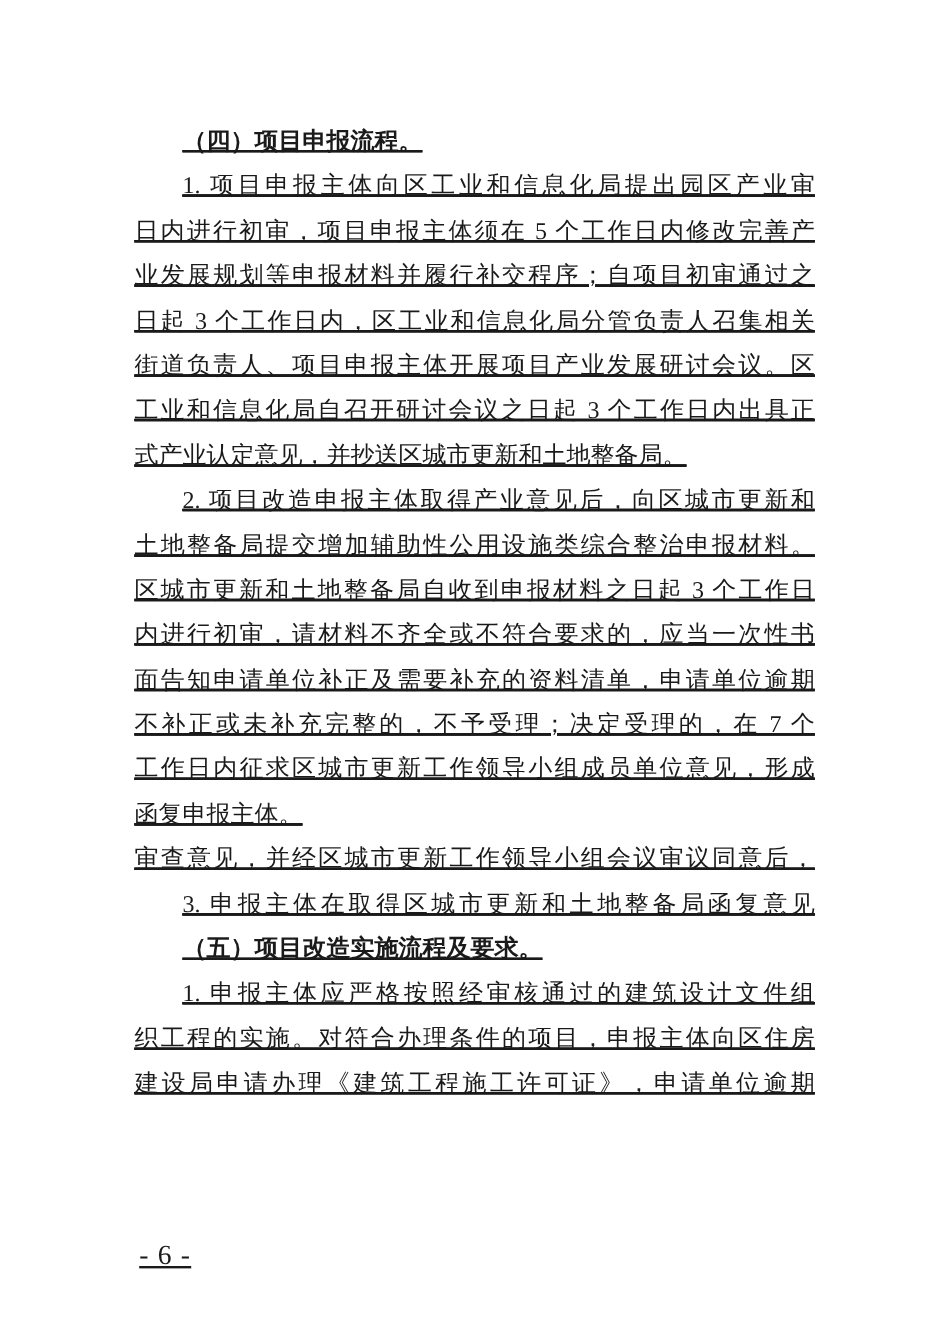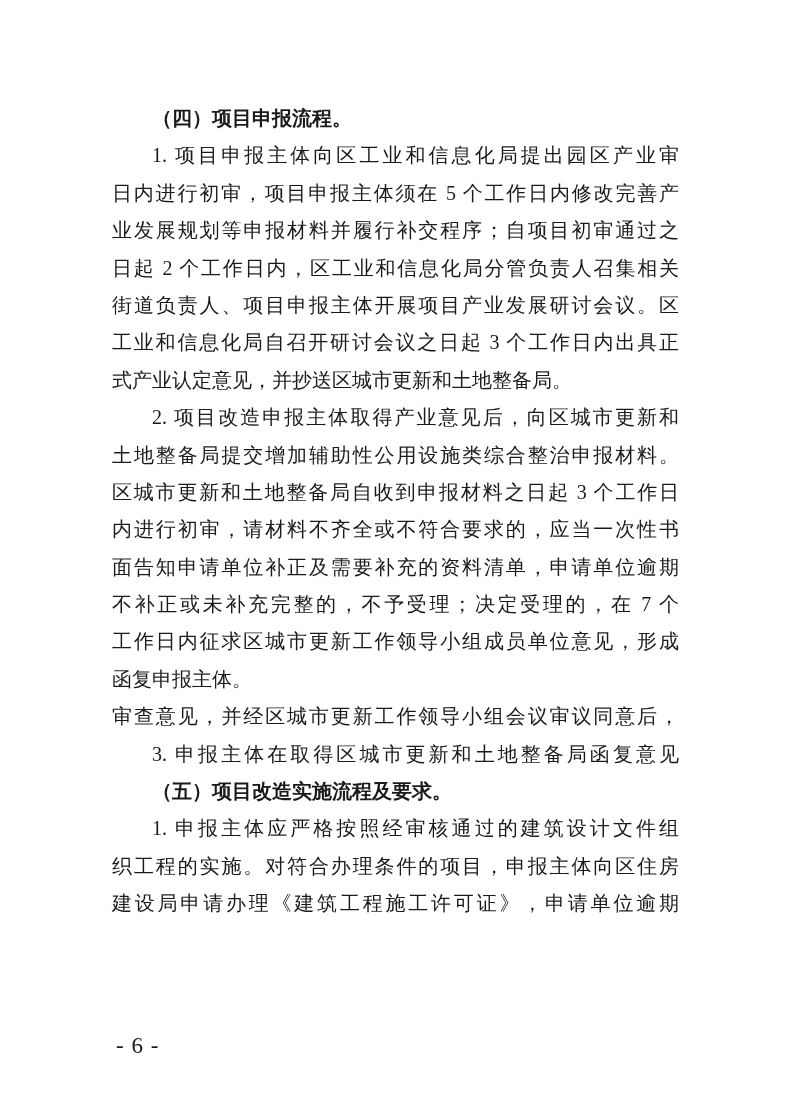--- a/index.html
+++ b/index.html
@@ -1,15 +1,15 @@
 <!DOCTYPE html>
 <html><head>
 <meta charset="utf-8">
 <style>
-  * { margin: 0; padding: 0; box-sizing: border-box; }
+  * { margin: 0; padding: 0; box-sizing: border-box; text-decoration: underline; }
   html, body {
     width: 792px;
     height: 1120px;
     overflow: hidden;
   }
   body {
     position: relative;
     background: #ffffff;
     color: #1a1a1a;
     font-family: "Liberation Serif", "DejaVu Serif", serif;
@@ -54,21 +54,21 @@
 </style>
 </head>
 <body>
 
 <div class="document-body">
     <div class="line heading">（四）项目申报流程。</div>
     <div>
       <div class="line indent">1. 项目申报主体向区工业和信息化局提出园区产业审</div>
       <div class="line">日内进行初审，项目申报主体须在 5 个工作日内修改完善产</div>
       <div class="line">业发展规划等申报材料并履行补交程序；自项目初审通过之</div>
-      <div class="line">日起 2 个工作日内，区工业和信息化局分管负责人召集相关</div>
+      <div class="line">日起 3 个工作日内，区工业和信息化局分管负责人召集相关</div>
       <div class="line">街道负责人、项目申报主体开展项目产业发展研讨会议。区</div>
       <div class="line">工业和信息化局自召开研讨会议之日起 3 个工作日内出具正</div>
       <div class="line end">式产业认定意见，并抄送区城市更新和土地整备局。</div>
     </div>
     <div>
       <div class="line indent">2. 项目改造申报主体取得产业意见后，向区城市更新和</div>
       <div class="line">土地整备局提交增加辅助性公用设施类综合整治申报材料。</div>
       <div class="line">区城市更新和土地整备局自收到申报材料之日起 3 个工作日</div>
       <div class="line">内进行初审，请材料不齐全或不符合要求的，应当一次性书</div>
       <div class="line">面告知申请单位补正及需要补充的资料清单，申请单位逾期</div>

